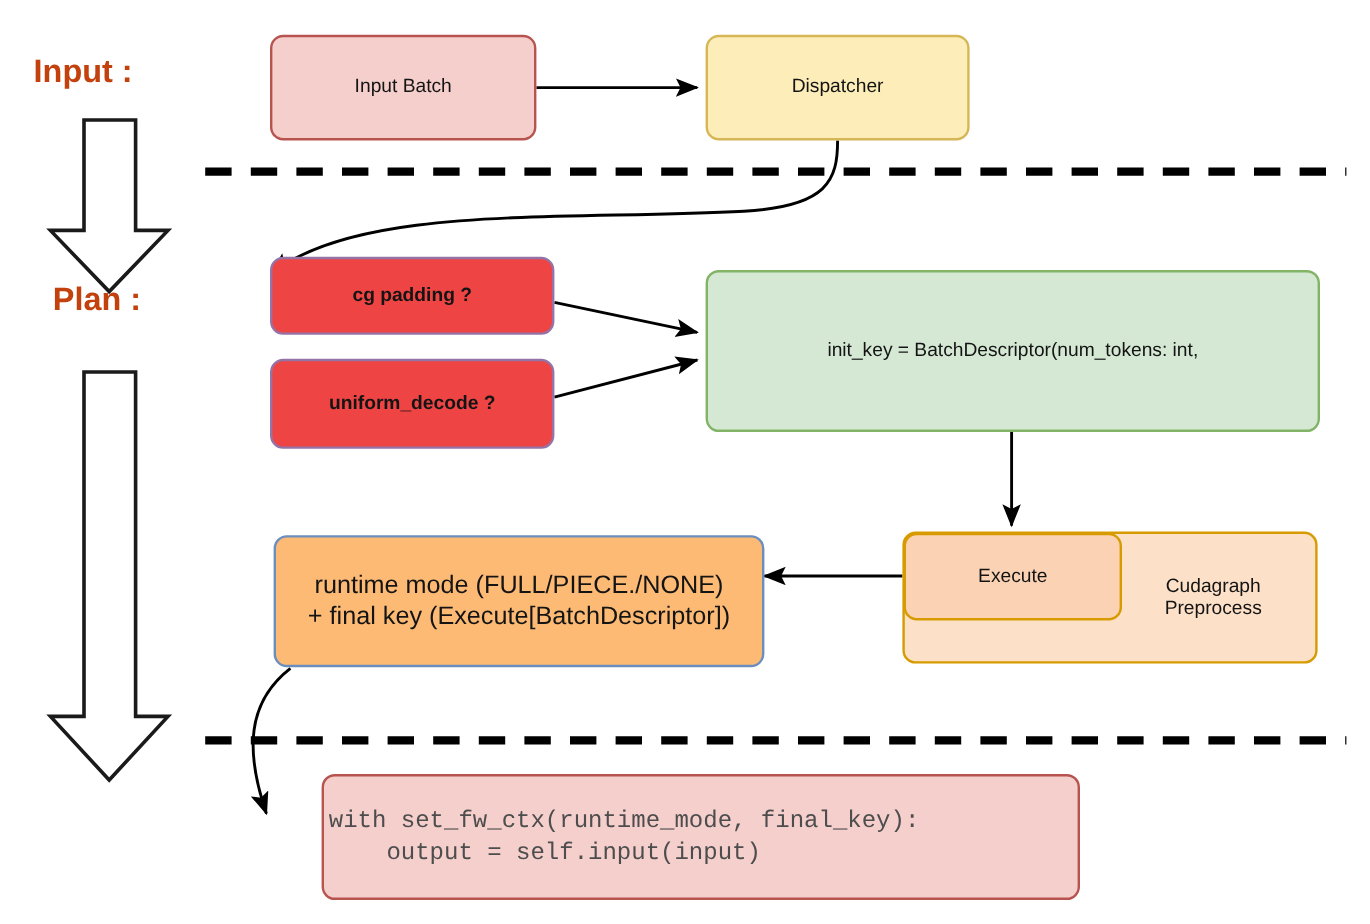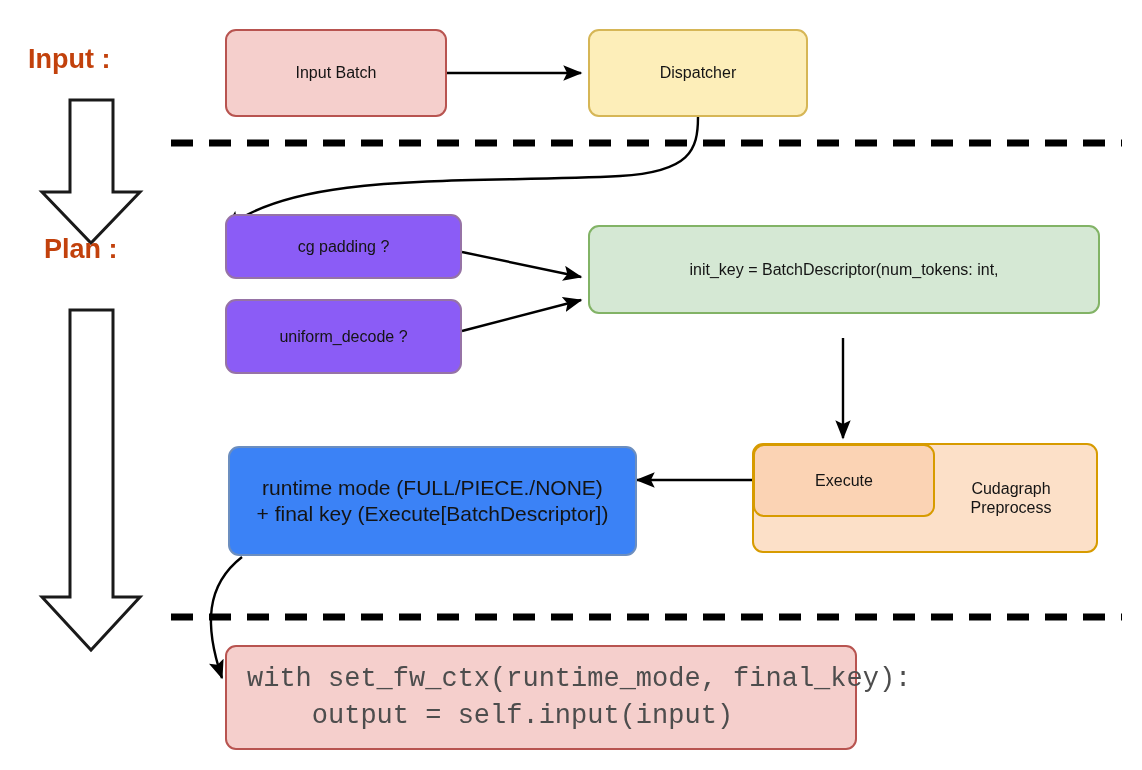--- a/index.html
+++ b/index.html
@@ -51,51 +51,53 @@
   }
   .node-pink {
     background: #f5cfcc;
     border-color: #b85450;
   }
   .node-yellow {
     background: #fdeeb9;
     border-color: #d6b656;
   }
   .node-purple {
-    background: #8b5cf6;
+    background: #ef4444;
     border-color: #9673a6;
+    font-weight: bold;
   }
   .node-green {
     background: #d5e8d4;
     border-color: #82b366;
   }
   .node-blue {
-    background: #3b82f6;
+    background: #fdba74;
     border-color: #6c8ebf;
   }
   .node-orange-outer {
     background: #fce0c8;
     border-color: #d79b00;
     align-items: center;
     justify-content: flex-end;
     padding-right: 0;
   }
   .node-orange-inner {
     background: #fbd3b4;
     border-color: #d79b00;
   }
   .code-node {
     font-family: "Liberation Mono", "DejaVu Sans Mono", monospace;
-    font-size: 27px;
+    font-size: 20px;
     color: #4d4d4d;
     justify-content: flex-start;
     text-align: left;
     white-space: pre;
-    padding-left: 20px;
+    padding-left: 4px;
     line-height: 1.35;
+    margin-left: 43px;
   }
   .dispatcher-label {
     text-align: center;
     line-height: 1.2;
     width: 170px;
   }
 </style>
 </head>
 <body>
 
@@ -167,21 +169,21 @@
   </div>
 
   <div class="node node-purple" style="left:225px; top:214px; width:237px; height:65px;">
     <span>cg padding ?</span>
   </div>
 
   <div class="node node-purple" style="left:225px; top:299px; width:237px; height:75px;">
     <span>uniform_decode ?</span>
   </div>
 
-  <div class="node node-green" style="left:588px; top:225px; width:512px; height:89px; flex-direction:row;">
+  <div class="node node-green" style="left:588px; top:225px; width:512px; height:135px; flex-direction:row;">
     <span>init_key = BatchDescriptor(num_tokens: int,</span>
   </div>
 
   <div class="node node-orange-outer" style="left:752px; top:443px; width:346px; height:110px;">
     <span class="dispatcher-label">
       <span>Cudagraph</span><br>
       <span>Preprocess</span>
     </span>
   </div>
 

